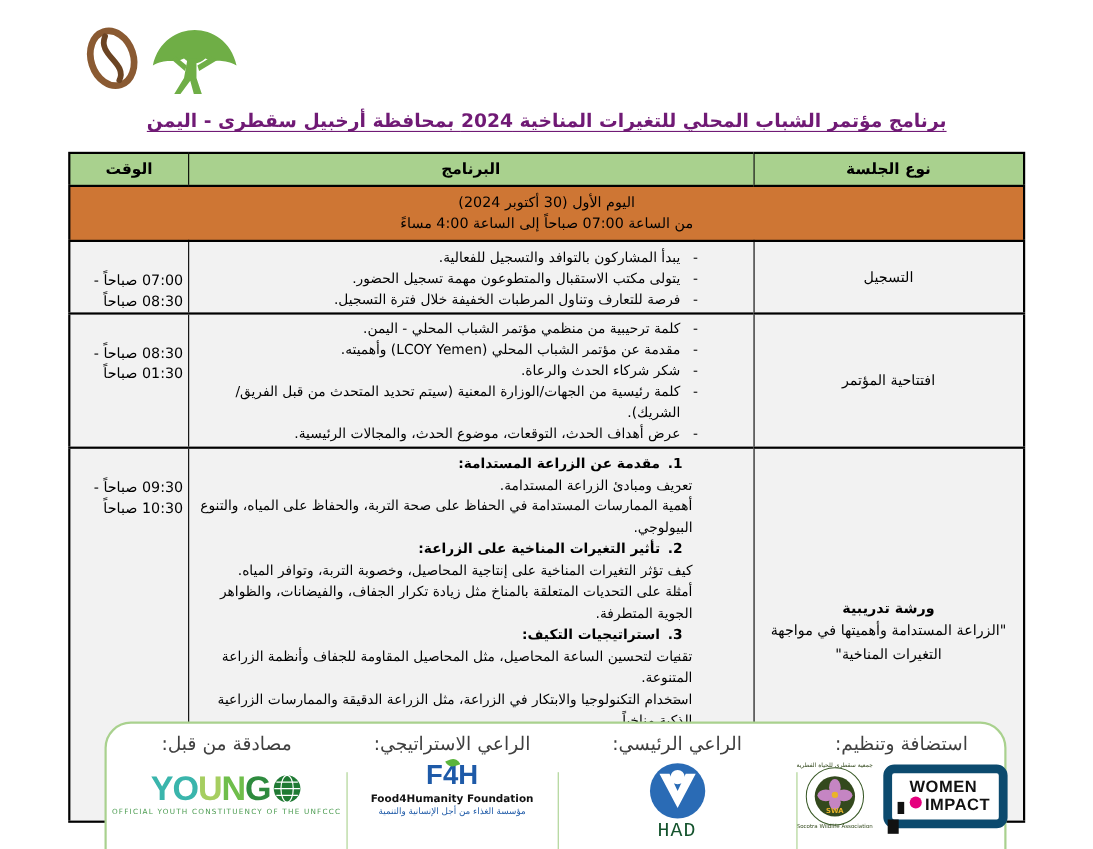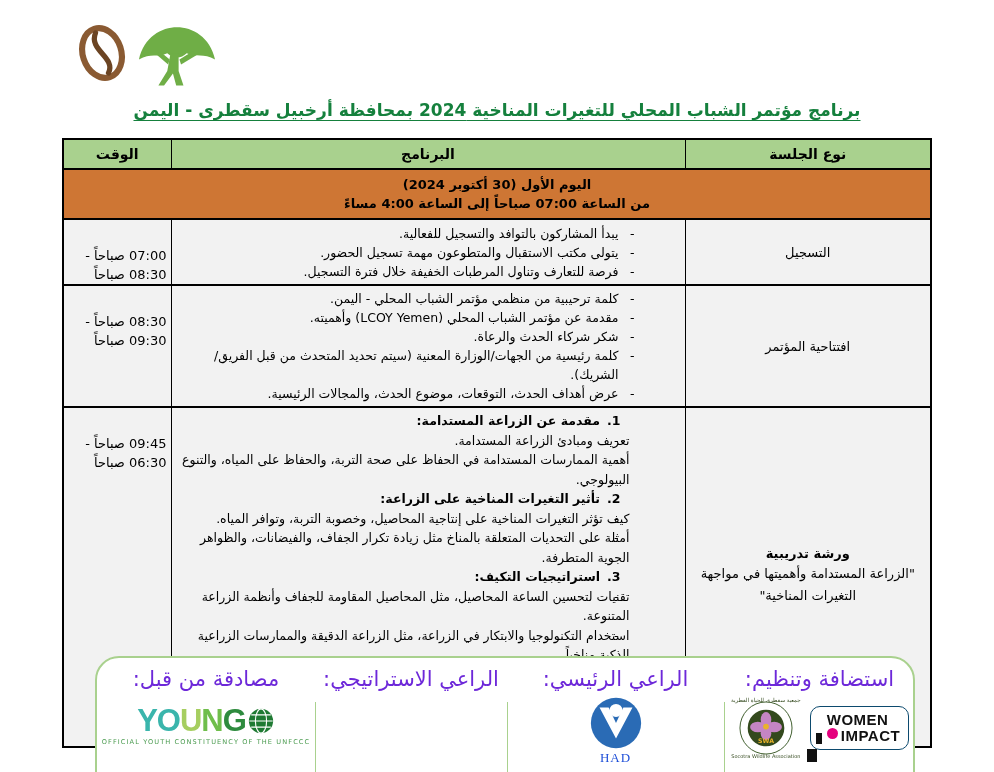--- a/index.html
+++ b/index.html
@@ -10,30 +10,30 @@
   .brand { position:absolute; left:78px; top:20px; }
   .brand-row { display:flex; align-items:flex-start; }
   .lc-wrap { display:flex; flex-direction:column; align-items:center; }
   .lc { font-family:"Liberation Sans",sans-serif; font-weight:700; font-size:58px; line-height:58px; color:#93C558; letter-spacing:-3px; }
   .yemen { font-size:8.5px; font-weight:700; letter-spacing:4px; color:#7C4A28; margin-top:2px; }
   .bean-svg { margin:2px 0 0 -4px; }
   .tree-svg { margin:4px 0 0 2px; }
 
   
   .title { position:absolute; top:100px; left:0; right:0; text-align:center; direction:rtl;
-           font-size:17px; font-weight:700; color:#15803d; text-decoration:underline;
+           font-size:17px; font-weight:700; color:#701a75; text-decoration:underline;
            text-underline-offset:4px; }
 
   
   .ptable { position:absolute; left:62px; top:138px; width:868px; border-collapse:collapse;
             table-layout:fixed; direction:rtl; border:2px solid #000; }
   .ptable td, .ptable th { border:1px solid #000; border-top-width:2px; border-bottom-width:2px; }
   .hrow th { height:30px; background:#A9D18E; font-size:14px; font-weight:700; text-align:center; color:#000; }
   .banner td { height:50px; background:#CE7634; text-align:center; vertical-align:middle; }
-  .banner .b1, .banner .b2 { font-size:13px; font-weight:700; color:#000; line-height:19px; }
+  .banner .b1, .banner .b2 { font-size:13px; font-weight:400; color:#000; line-height:19px; }
   .cell-bg { background:#F2F2F2; }
   .session { text-align:center; vertical-align:middle; font-size:13px; color:#000; padding:0 14px; }
   .session .sbold { font-weight:700; margin-bottom:2px; }
   .session .squote { line-height:22px; }
   .time { vertical-align:top; text-align:right; font-size:13px; padding:26px 4px 0 2px; line-height:19px; color:#000; }
   .prog { vertical-align:middle; padding:3px 0 3px 8px; font-size:12.5px; color:#000; }
   .bullet { position:relative; padding-right:66px; text-align:right; line-height:19px; }
   .bullet::before { content:"-"; position:absolute; right:50px; }
   .numline { position:relative; padding-right:64px; text-align:right; line-height:19.5px; font-weight:700; }
   .numline .num { margin-left:7px; }
@@ -41,21 +41,21 @@
   .subbullet::before { content:"-"; position:absolute; right:66px; }
 
   
   .footer { position:absolute; left:95px; top:656px; width:820px; height:140px;
             border:2px solid #A9D18E; border-radius:24px; background:#fff; }
   .fsec { position:absolute; top:0; height:130px; display:flex; flex-direction:column; align-items:center; }
   .fsec-host { left:627px; width:191px; }
   .fsec-main { left:410px; width:217px; }
   .fsec-strat { left:218px; width:192px; }
   .fsec-endr { left:0; width:218px; }
-  .flabel { margin-top:9px; direction:rtl; font-size:21px; color:#6d28d9; }
+  .flabel { margin-top:9px; direction:rtl; font-size:17px; color:#404040; }
   .flogos { margin-top:6px; display:flex; align-items:center; justify-content:center; gap:8px; }
   .fdiv { position:absolute; top:44px; width:1px; height:70px; background:#A9D18E; }
 
   
   .youngo { display:flex; flex-direction:column; align-items:center; margin-top:8px; }
   .yg-row { display:flex; align-items:center; }
   .yg { font-family:"Liberation Sans",sans-serif; font-weight:700; font-size:31px; line-height:31px; letter-spacing:-1px; }
   .yg.c1 { color:#3AB5AC; } .yg.c2 { color:#3AB5AC; } .yg.c3 { color:#A6CE60; }
   .yg.c4 { color:#6FBE4B; } .yg.c5 { color:#2E8B3E; }
   .yg-globe { margin-left:1px; }
@@ -64,29 +64,29 @@
   
   .f4h { display:flex; flex-direction:column; align-items:center; }
   .f4h-mark { position:relative; font-family:"Liberation Sans",sans-serif; font-weight:700; font-size:25px; line-height:25px; color:#1E5AA8; }
   .f4h-leaf { position:absolute; top:-3px; left:50%; transform:translateX(-45%) rotate(-20deg); width:12px; height:7px;
               background:#5BB53C; border-radius:0 8px 0 8px; }
   .f4h-name { font-size:9.5px; font-weight:700; color:#111; margin-top:3px; }
   .f4h-ar { font-size:8px; color:#1E5AA8; margin-top:1px; direction:rtl; }
 
   
   .had { display:flex; flex-direction:column; align-items:center; }
-  .had-name { font-family:Liberation Serif, serif; font-size:13px; color:#1d4ed8; margin-top:1px; letter-spacing:1px; }
+  .had-name { font-family:Liberation Mono, monospace; font-size:18px; color:#14532d; margin-top:1px; letter-spacing:1px; }
 
   
   .swa { display:flex; flex-direction:column; align-items:center; width:72px; }
   .swa-ar { font-size:5.5px; color:#33491D; direction:rtl; white-space:nowrap; margin-bottom:-2px; }
   .swa-en { font-size:5px; color:#33491D; white-space:nowrap; margin-top:-2px; }
 
   
-  .wi-box { position:relative; border:1px solid #0c4a6e; border-radius:10px; background:#fff;
+  .wi-box { position:relative; border:8px solid #0c4a6e; border-radius:10px; background:#fff;
             padding:5px 8px 5px 16px; display:flex; flex-direction:column; }
   .wi-box::before { content:""; position:absolute; left:5px; top:26px; bottom:5px; width:6px; background:#111; }
   .wi-box::after { content:""; position:absolute; left:-4px; bottom:-13px; width:10px; height:13px; background:#111; }
   .wi-l1 { font-family:"Liberation Sans",sans-serif; font-weight:700; font-size:15px; line-height:16px; color:#111; letter-spacing:0.5px; }
   .wi-l2 { display:flex; align-items:flex-start; gap:3px; }
   .wi-dot { width:11px; height:11px; border-radius:50%; background:#E5007E; }
   .wi-l2 span { font-family:"Liberation Sans",sans-serif; font-weight:700; font-size:15px; line-height:16px; color:#111; letter-spacing:0.5px; }
 </style>
 </head>
 <body>
@@ -150,21 +150,21 @@
       <td class="session cell-bg">افتتاحية المؤتمر</td>
       <td class="prog cell-bg">
         <div class="bullet">كلمة ترحيبية من منظمي مؤتمر الشباب المحلي - اليمن.</div>
         <div class="bullet">مقدمة عن مؤتمر الشباب المحلي (LCOY Yemen) وأهميته.</div>
         <div class="bullet">شكر شركاء الحدث والرعاة.</div>
         <div class="bullet">كلمة رئيسية من الجهات/الوزارة المعنية (سيتم تحديد المتحدث من قبل الفريق/الشريك).</div>
         <div class="bullet">عرض أهداف الحدث، التوقعات، موضوع الحدث، والمجالات الرئيسية.</div>
       </td>
       <td class="time cell-bg">
         <div>08:30 صباحاً -</div>
-        <div>09:30 صباحاً</div>
+        <div>01:30 صباحاً</div>
       </td>
     </tr>
 
     <tr style="height:232px">
       <td class="session cell-bg">
         <div class="sbold">ورشة تدريبية</div>
         <div class="squote">"الزراعة المستدامة وأهميتها في مواجهة التغيرات المناخية"</div>
       </td>
       <td class="prog cell-bg">
         <div class="numline">
@@ -182,22 +182,22 @@
         </div>
         <div class="subbullet">تقنيات لتحسين الساعة المحاصيل، مثل المحاصيل المقاومة للجفاف وأنظمة الزراعة المتنوعة.</div>
         <div class="subbullet">استخدام التكنولوجيا والابتكار في الزراعة، مثل الزراعة الدقيقة والممارسات الزراعية الذكية مناخياً.</div>
         <div class="numline">
           <span class="num">4.</span><span>إجراءات التخفيف:</span>
         </div>
         <div class="subbullet">تقليل انبعاثات الغازات الدفيئة من الأنشطة الزراعية.</div>
         <div class="subbullet">ممارسات مثل الزراعة الحراجية، والزراعة الحافظة، والزراعة العضوية التي تساعد في احتجاز</div>
       </td>
       <td class="time cell-bg">
-        <div>09:45 صباحاً -</div>
-        <div>06:30 صباحاً</div>
+        <div>09:30 صباحاً -</div>
+        <div>10:30 صباحاً</div>
       </td>
     </tr>
   </tbody>
     </table>
 
   <div class="footer">
 
     <div class="fsec fsec-host">
       <div class="flabel">استضافة وتنظيم:</div>
       <div class="flogos">
@@ -236,20 +236,30 @@
             <circle cx="30" cy="15.5" r="7.5" fill="#fff"></circle>
             <path d="M11,12 L30,48 L49,12 L38.5,12 L30,30 L21.5,12 Z" fill="#fff"></path>
           </svg>
           <div class="had-name">HAD</div>
         </div>
       </div>
     </div>
 
     <div class="fsec fsec-strat">
       <div class="flabel">الراعي الاستراتيجي:</div>
+      <div class="flogos">
+        <div class="f4h">
+          <div class="f4h-mark">
+            <span>F</span><span>4</span><span>H</span>
+            <span class="f4h-leaf"></span>
+          </div>
+          <div class="f4h-name">Food4Humanity Foundation</div>
+          <div class="f4h-ar">مؤسسة الغذاء من أجل الإنسانية والتنمية</div>
+        </div>
+      </div>
     </div>
 
     <div class="fsec fsec-endr">
       <div class="flabel">مصادقة من قبل:</div>
       <div class="flogos">
         <div class="youngo">
           <div class="yg-row">
             <span class="yg c1">Y</span>
             <span class="yg c2">O</span>
             <span class="yg c3">U</span>

